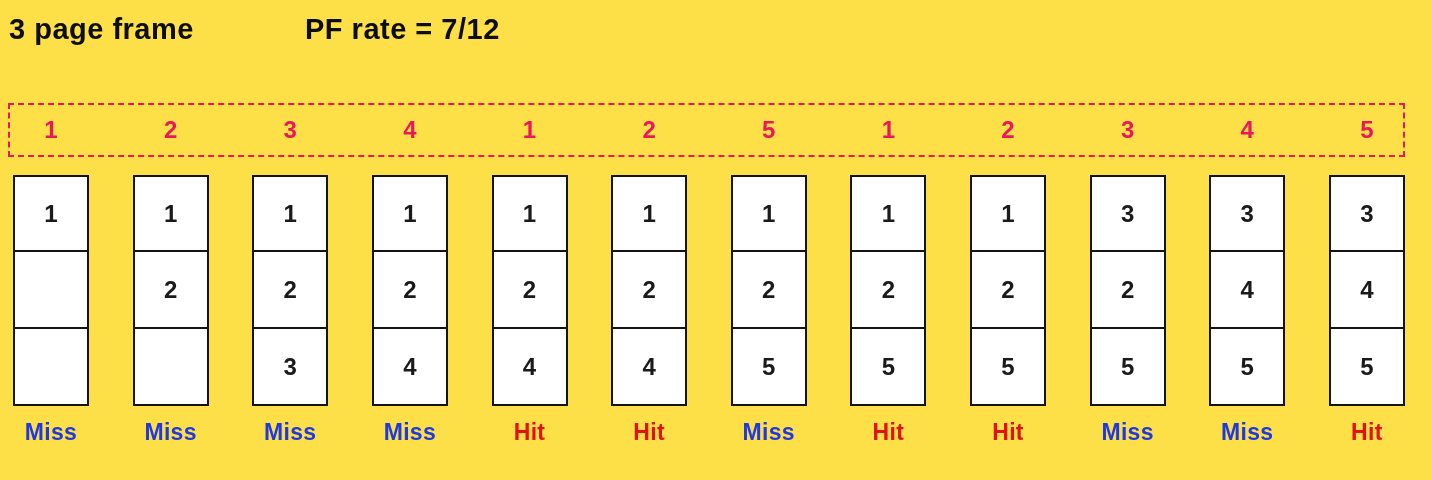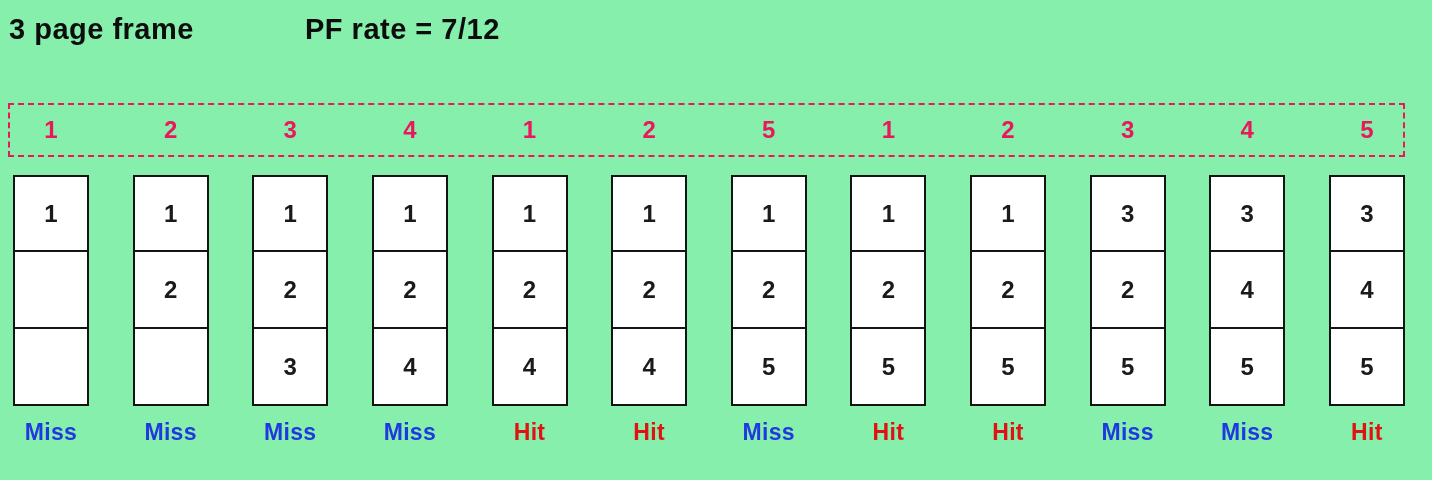--- a/index.html
+++ b/index.html
@@ -3,21 +3,21 @@
 <meta charset="utf-8">
 <style>
   * { box-sizing: border-box; }
   html, body {
     margin: 0; padding: 0;
     width: 1432px; height: 480px;
     background: #ffffff;
     font-family: "Liberation Sans", sans-serif;
     overflow: hidden;
   }
-  .canvas { position: relative; width: 1432px; height: 480px; background: #86efac; }
+  .canvas { position: relative; width: 1432px; height: 480px; background: #fde047; }
 
   
   .title {
     position: absolute; top: 13px; left: 9px;
     font-size: 29px; font-weight: bold; color: #0d0d0d;
     letter-spacing: 0.5px; white-space: nowrap;
   }
   .title .pf-rate { position: absolute; left: 256px; top: 0; white-space: nowrap; margin-left: 40px; }
 
   

